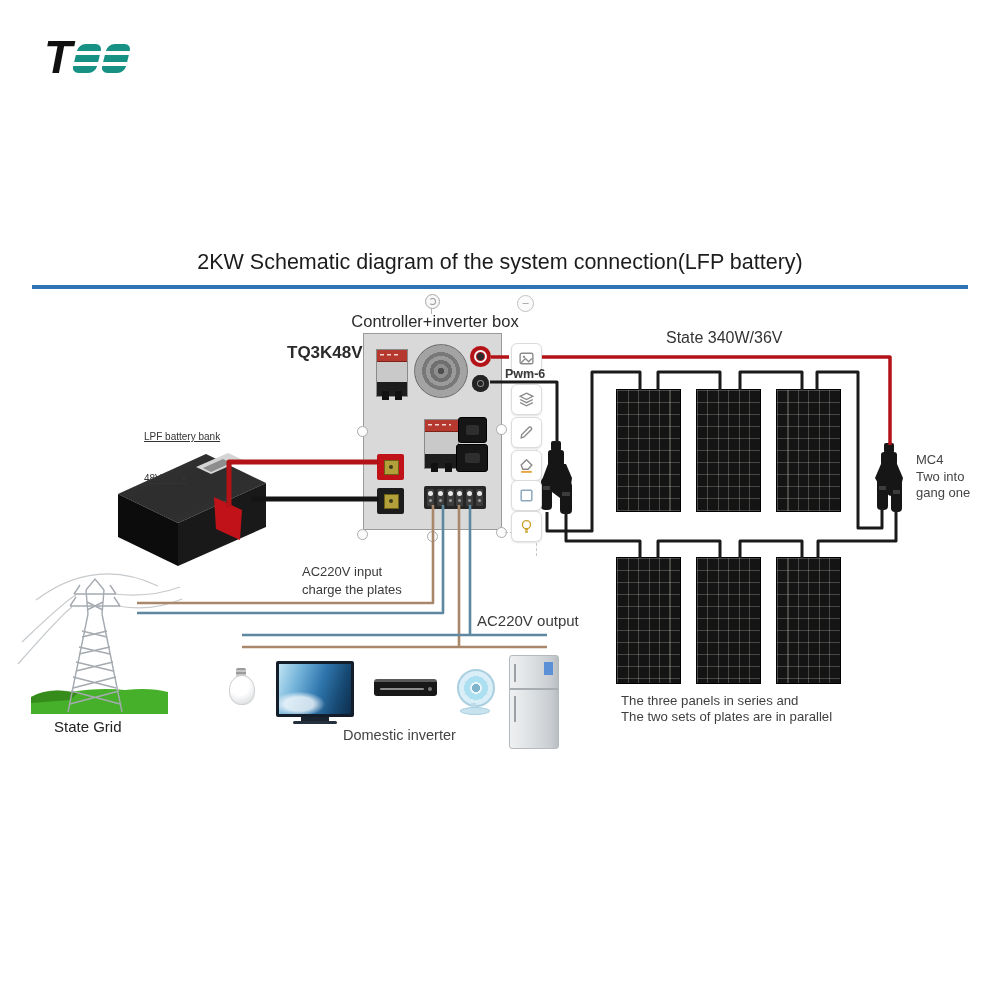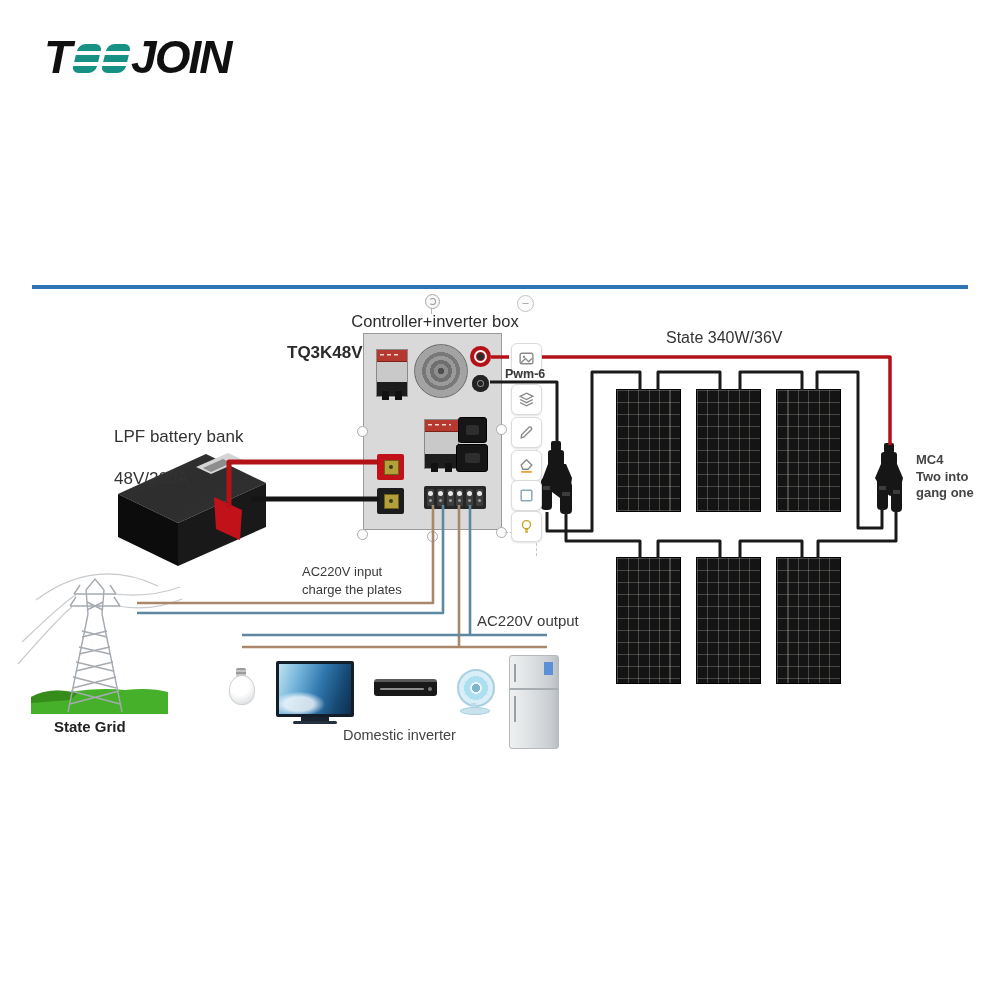--- a/index.html
+++ b/index.html
@@ -102,25 +102,25 @@
           border:1px solid #b5babe;}
   .fridge .split{position:absolute;left:0;top:32px;width:100%;height:2px;background:#a8adb2;}
   .fridge .h1{position:absolute;left:4px;top:8px;width:2px;height:18px;background:#9aa0a5;}
   .fridge .h2{position:absolute;left:4px;top:40px;width:2px;height:26px;background:#9aa0a5;}
   .fridge .logo-tag{position:absolute;right:5px;top:6px;width:9px;height:13px;background:#5b8fd6;}
 
   
   .t-ctrl{left:340px;top:312px;width:190px;text-align:center;font-size:16.5px;color:#2b2b2b;}
   .t-model{left:287px;top:343px;font-size:17px;font-weight:bold;color:#2b2b2b;}
   .t-mono{left:666px;top:329px;font-size:16px;color:#333;}
-  .t-batt{left:114px;top:405px;font-size:17px;line-height:21px;color:#333;white-space:pre-line;}
-  .t-mc4{left:916px;top:452px;font-size:13px;line-height:16.5px;color:#444;font-weight:bold;}
+  .t-batt{left:144px;top:405px;font-size:10px;line-height:21px;color:#333;white-space:pre-line;text-decoration:underline;}
+  .t-mc4{left:916px;top:452px;font-size:13px;line-height:16.5px;color:#444;}
   .t-acin{left:302px;top:563px;font-size:13px;line-height:18px;color:#3a3a3a;}
   .t-acout{left:477px;top:612px;font-size:15px;color:#3a3a3a;}
-  .t-grid{left:54px;top:718px;font-size:15px;font-weight:bold;color:#222;}
+  .t-grid{left:54px;top:718px;font-size:15px;font-weight:normal;color:#222;}
   .t-dom{left:343px;top:727px;font-size:14.5px;color:#444;}
   .t-note{left:621px;top:693px;font-size:13.2px;line-height:15.5px;color:#3f3f3f;}
 </style>
 </head>
 <body>
 
 <div id="canvas" style="--teal:#169183;">
 
   <svg class="abs" width="1000" height="1000" style="left:0;top:0;">
 
@@ -183,23 +183,23 @@
       <rect x="891" y="480" width="11" height="32" rx="4"></rect>
       <rect x="879" y="486" width="7" height="4" fill="#3c3c3c"></rect>
       <rect x="893" y="490" width="7" height="4" fill="#3c3c3c"></rect>
     </g>
   </svg>
 
   <div class="logo">
     <span>T</span>
     <span class="lg-e"></span>
     <span class="lg-e"></span>
-    <span>JOIN</span>
-  </div>
-
+  </div>
+
+  <div class="title">2KW Schematic diagram of the system connection(LFP battery)</div>
   <div class="divider"></div>
 
   <div class="txt t-ctrl">Controller+inverter box</div>
   <div class="txt t-model">TQ3K48V</div>
 
   <div class="panel-box">
     <div class="breaker" style="left:12px;top:15px;width:30px;height:46px;">
       <div class="band"></div>
         <div class="foot">
           <i style="left:5px;"></i>
@@ -360,14 +360,18 @@
     <div>Two into</div>
     <div>gang one</div>
   </div>
   <div class="txt t-acin">
     <div>AC220V input</div>
     <div>charge the plates</div>
   </div>
   <div class="txt t-acout">AC220V output</div>
   <div class="txt t-grid">State Grid</div>
   <div class="txt t-dom">Domestic inverter</div>
+  <div class="txt t-note">
+    <div>The three panels in series and</div>
+    <div>The two sets of plates are in parallel</div>
+  </div>
 
 </div>
 
 </body></html>

